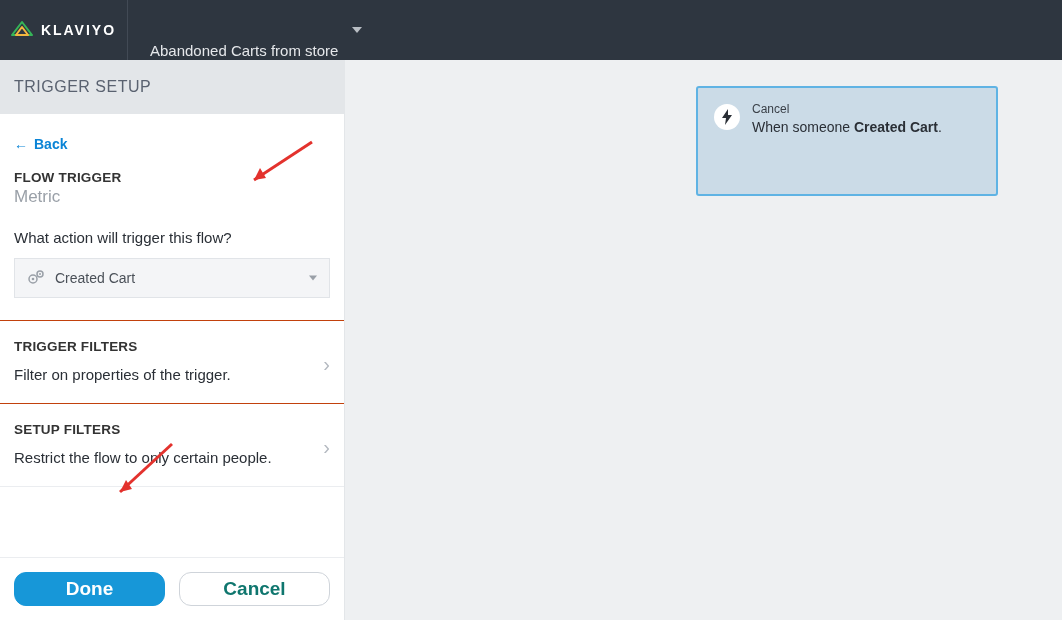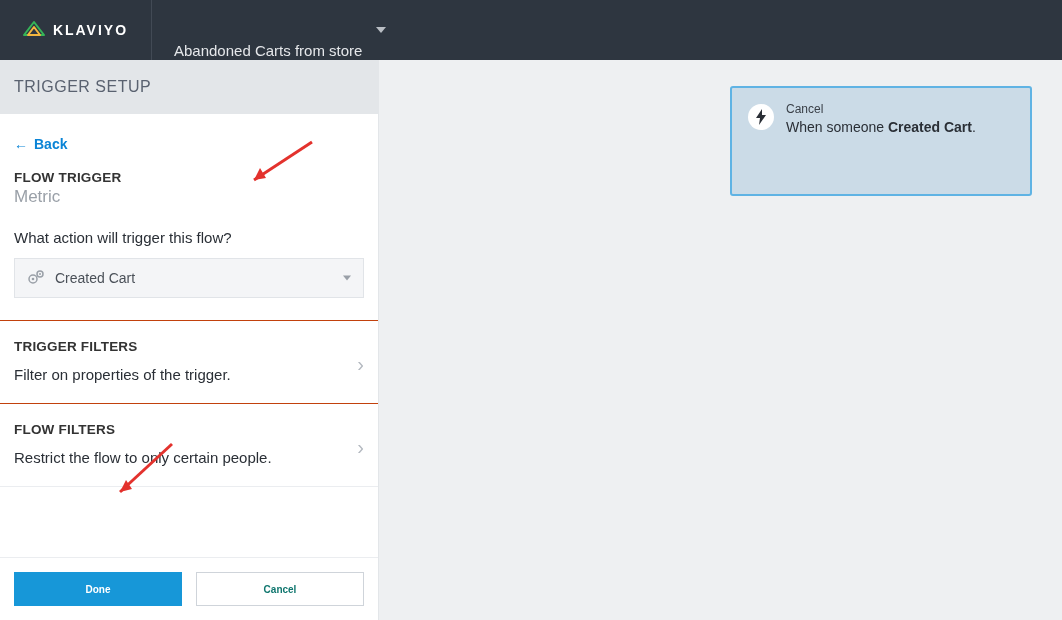--- a/index.html
+++ b/index.html
@@ -13,21 +13,21 @@
 
     
     .header {
       background: #2e3640;
       height: 60px;
       display: flex;
       align-items: stretch;
       color: #fff;
     }
     .logo-block {
-      width: 152px;
+      width: 128px;
       display: flex;
       align-items: center;
       justify-content: center;
       border-right: 1px solid #424a55;
     }
     .logo-wrap { display: flex; align-items: center; gap: 8px; }
     .logo-text { font-weight: 700; letter-spacing: 2px; font-size: 14px; color: #fff; }
     .flow-name-block {
       display: flex;
       align-items: center;
@@ -40,21 +40,21 @@
       width: 0; height: 0;
       border-left: 5px solid transparent;
       border-right: 5px solid transparent;
       border-top: 6px solid #b9bec4;
     }
 
     
     .main { display: flex; height: calc(620px - 60px); }
 
     .sidepanel {
-      width: 378px;
+      width: 344px;
       background: #fff;
       display: flex;
       flex-direction: column;
       box-shadow: 1px 0 0 #e3e6e9;
     }
     .panel-header {
       background: #e3e6e9;
       height: 54px;
       display: flex;
       align-items: center;
@@ -153,24 +153,24 @@
       display: flex;
       gap: 14px;
       background: #fff;
     }
     .btn {
       flex: 1;
       height: 34px;
       display: flex;
       align-items: center;
       justify-content: center;
-      font-size: 10px;
+      font-size: 19px;
       font-weight: 600;
       cursor: pointer;
-      border-radius: 0;
+      border-radius: 12px;
     }
     .btn-primary { background: #1797d8; color: #fff; border: 1px solid #1797d8; }
     .btn-secondary { background: #fff; color: #0f766e; border: 1px solid #cfd4da; }
 
     
     .canvas {
       flex: 1;
       position: relative;
     }
     .trigger-card {
@@ -270,21 +270,21 @@
         <span class="sel-caret"></span>
       </div>
 
       <div class="collapsible">
         <div class="heading">TRIGGER FILTERS</div>
         <div class="desc">Filter on properties of the trigger.</div>
         <span class="chevron">›</span>
       </div>
 
       <div class="collapsible" style="border-bottom:1px solid #ebedf0">
-        <div class="heading">FLOW FILTERS</div>
+        <div class="heading">SETUP FILTERS</div>
         <div class="desc">Restrict the flow to only certain people.</div>
         <span class="chevron">›</span>
       </div>
 
     </div>
 
     <div class="panel-footer">
       <div class="btn btn-primary">Done</div>
       <div class="btn btn-secondary">Cancel</div>
     </div>

